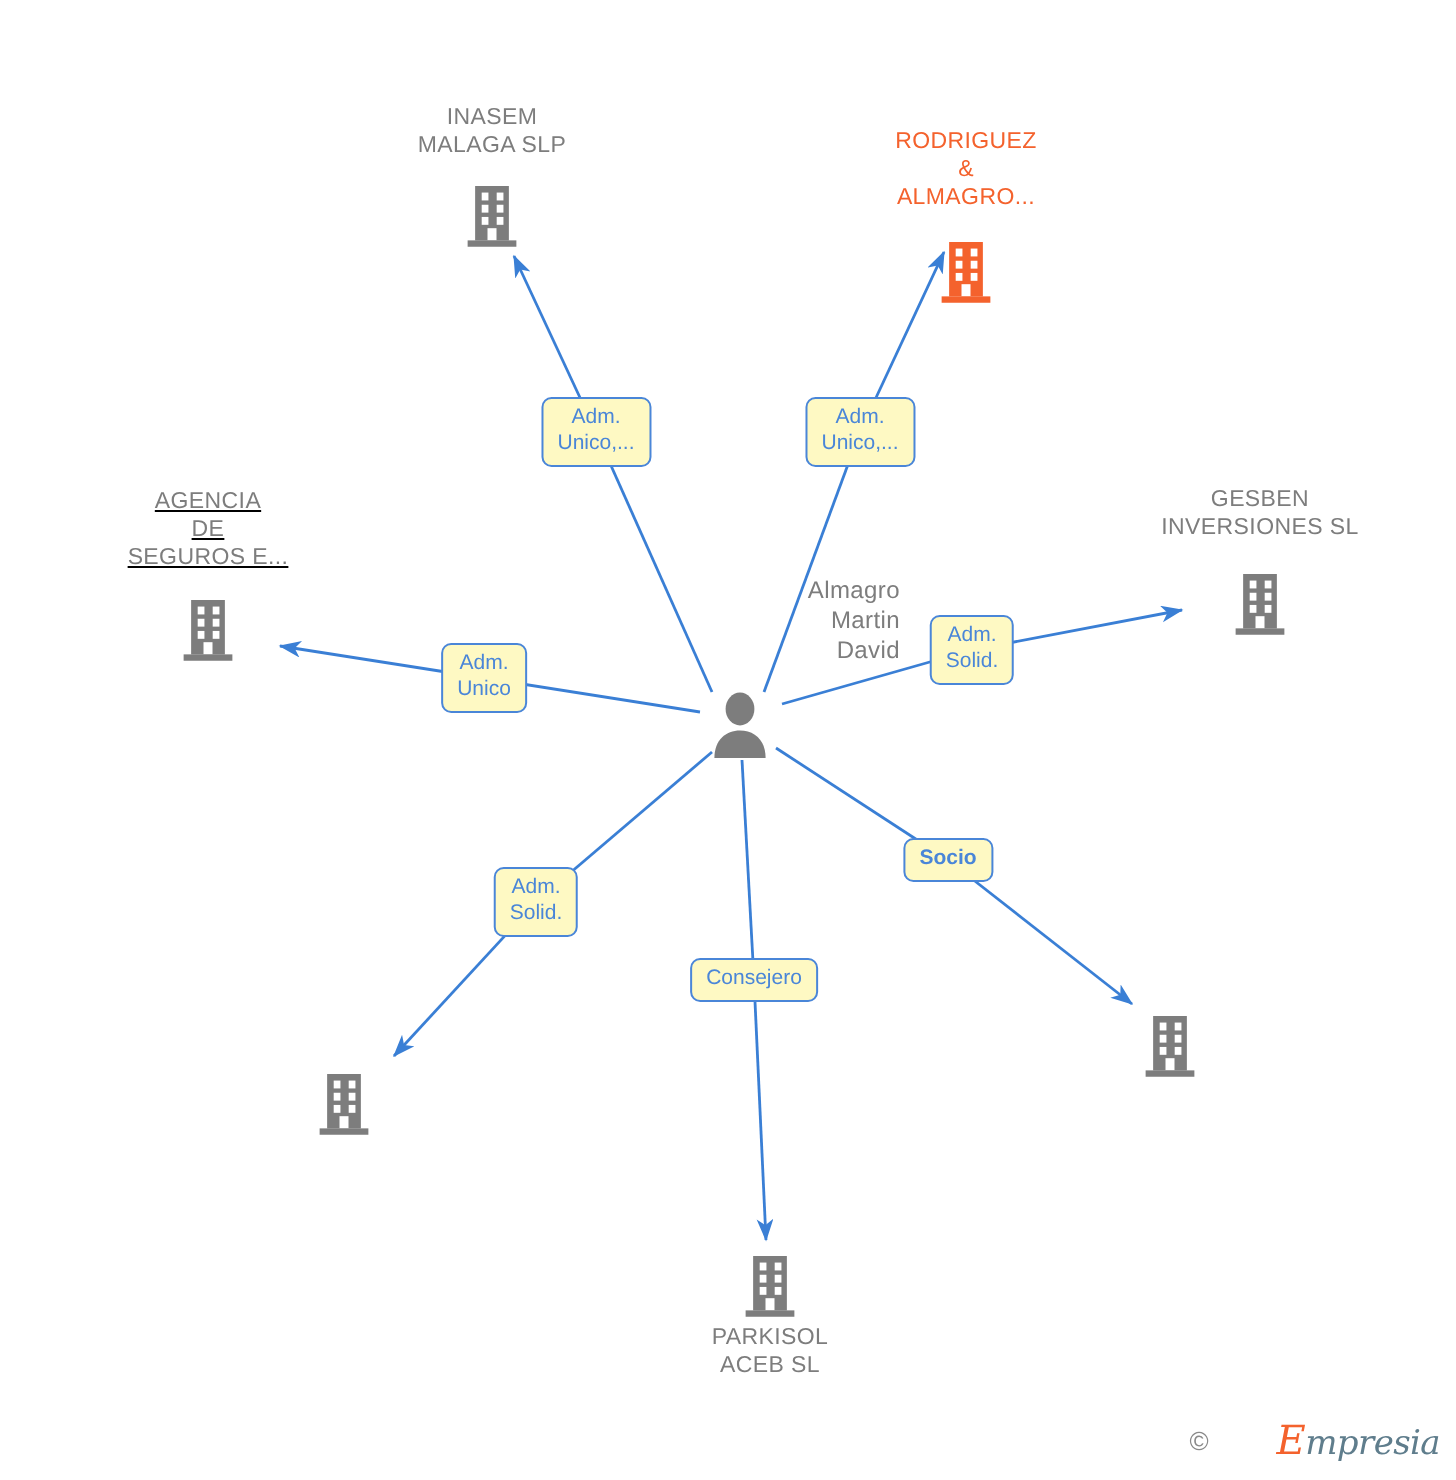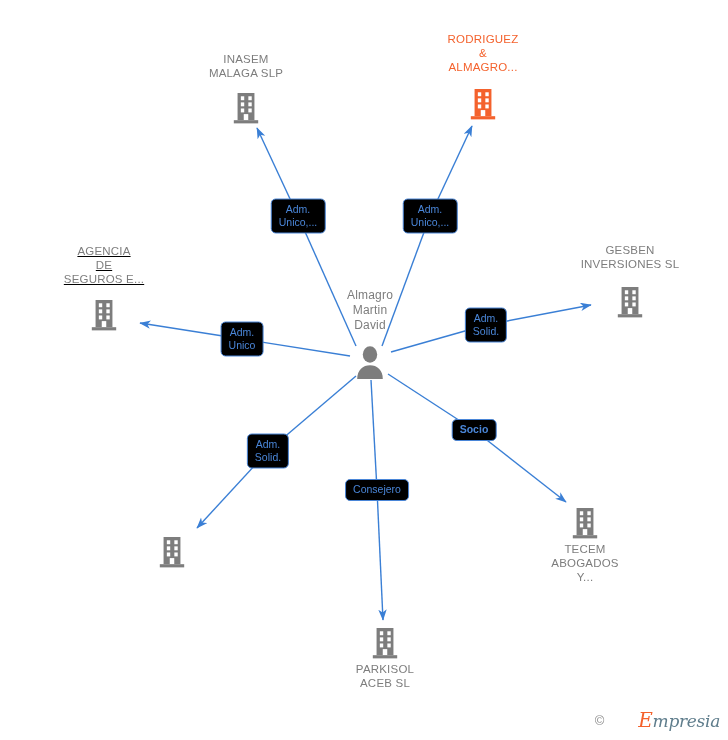--- a/index.html
+++ b/index.html
@@ -52,21 +52,21 @@
     display: block;
     margin: 0 auto;
   }
   .node-company .node-icon { margin-top: 2px; }
   .node-label-below { margin-top: 2px; }
 
   .edge-label {
     position: absolute;
     border: 1px solid #4a86d8;
     border-radius: 5px;
-    background: #000000;
+    background: #fef9c3;
     color: #4a86d8;
     font-size: 10.5px;
     line-height: 13px;
     padding: 3px 7px 4px 7px;
     text-align: center;
     white-space: pre-line;
     transform: translate(-50%, -50%);
     box-sizing: border-box;
   }
 
@@ -149,21 +149,21 @@
           <rect x="18.5" y="5.5" width="3.6" height="4.2" fill="#ffffff"></rect>
           <rect x="10.5" y="12" width="3.6" height="4.2" fill="#ffffff"></rect>
           <rect x="18.5" y="12" width="3.6" height="4.2" fill="#ffffff"></rect>
           <rect x="10.5" y="18.5" width="3.6" height="4.2" fill="#ffffff"></rect>
           <rect x="18.5" y="18.5" width="3.6" height="4.2" fill="#ffffff"></rect>
           <rect x="13.6" y="24.5" width="4.8" height="6.5" fill="#ffffff"></rect>
           <rect x="3" y="31" width="26" height="3.4" fill="#7d7d7d"></rect>
         </svg>
       </div>
       <div class="node node-company" style="left: 483px; top: 32px;">
-        <div class="node-label" style="color: rgb(244, 98, 45);">RODRIGUEZ
+        <div class="node-label" style="color: rgb(244, 98, 45); margin-top: 32px;">RODRIGUEZ
 &amp;
 ALMAGRO...</div>
         <div style="height: 11px;"></div>
         <svg width="30" height="34" viewBox="0 0 32 36" class="node-icon">
           <path d="M7 2 H25 V31 H7 Z" fill="#f4622d"></path>
           <rect x="10.5" y="5.5" width="3.6" height="4.2" fill="#ffffff"></rect>
           <rect x="18.5" y="5.5" width="3.6" height="4.2" fill="#ffffff"></rect>
           <rect x="10.5" y="12" width="3.6" height="4.2" fill="#ffffff"></rect>
           <rect x="18.5" y="12" width="3.6" height="4.2" fill="#ffffff"></rect>
           <rect x="10.5" y="18.5" width="3.6" height="4.2" fill="#ffffff"></rect>
@@ -210,23 +210,20 @@
           <path d="M7 2 H25 V31 H7 Z" fill="#7d7d7d"></path>
           <rect x="10.5" y="5.5" width="3.6" height="4.2" fill="#ffffff"></rect>
           <rect x="18.5" y="5.5" width="3.6" height="4.2" fill="#ffffff"></rect>
           <rect x="10.5" y="12" width="3.6" height="4.2" fill="#ffffff"></rect>
           <rect x="18.5" y="12" width="3.6" height="4.2" fill="#ffffff"></rect>
           <rect x="10.5" y="18.5" width="3.6" height="4.2" fill="#ffffff"></rect>
           <rect x="18.5" y="18.5" width="3.6" height="4.2" fill="#ffffff"></rect>
           <rect x="13.6" y="24.5" width="4.8" height="6.5" fill="#ffffff"></rect>
           <rect x="3" y="31" width="26" height="3.4" fill="#7d7d7d"></rect>
         </svg>
-        <div class="node-label node-label-below">TECEM
-ABOGADOS
-Y...</div>
       </div>
       <div class="node node-company" style="left: 172px; top: 533px;">
         <svg width="30" height="34" viewBox="0 0 32 36" class="node-icon">
           <path d="M7 2 H25 V31 H7 Z" fill="#7d7d7d"></path>
           <rect x="10.5" y="5.5" width="3.6" height="4.2" fill="#ffffff"></rect>
           <rect x="18.5" y="5.5" width="3.6" height="4.2" fill="#ffffff"></rect>
           <rect x="10.5" y="12" width="3.6" height="4.2" fill="#ffffff"></rect>
           <rect x="18.5" y="12" width="3.6" height="4.2" fill="#ffffff"></rect>
           <rect x="10.5" y="18.5" width="3.6" height="4.2" fill="#ffffff"></rect>
           <rect x="18.5" y="18.5" width="3.6" height="4.2" fill="#ffffff"></rect>
@@ -242,21 +239,21 @@
           <rect x="10.5" y="12" width="3.6" height="4.2" fill="#ffffff"></rect>
           <rect x="18.5" y="12" width="3.6" height="4.2" fill="#ffffff"></rect>
           <rect x="10.5" y="18.5" width="3.6" height="4.2" fill="#ffffff"></rect>
           <rect x="18.5" y="18.5" width="3.6" height="4.2" fill="#ffffff"></rect>
           <rect x="13.6" y="24.5" width="4.8" height="6.5" fill="#ffffff"></rect>
           <rect x="3" y="31" width="26" height="3.4" fill="#7d7d7d"></rect>
         </svg>
         <div class="node-label node-label-below">PARKISOL
 ACEB SL</div>
       </div>
-      <div class="node" style="left: 370px; top: 288px;">
+      <div class="node" style="left: 370px; top: 288px; text-align: right;">
         <div class="node-label person-label">Almagro
 Martin
 David</div>
       </div>
       <div class="node node-person" style="left: 370px; top: 345px;">
         <svg width="32" height="34" viewBox="0 0 32 34" class="node-icon">
           <ellipse cx="16" cy="9.5" rx="7.2" ry="8.2" fill="#7d7d7d"></ellipse>
           <path d="M3.2 34 C3.2 24.8 9 20.2 16 20.2 C23 20.2 28.8 24.8 28.8 34 Z" fill="#7d7d7d"></path>
         </svg>
       </div>

